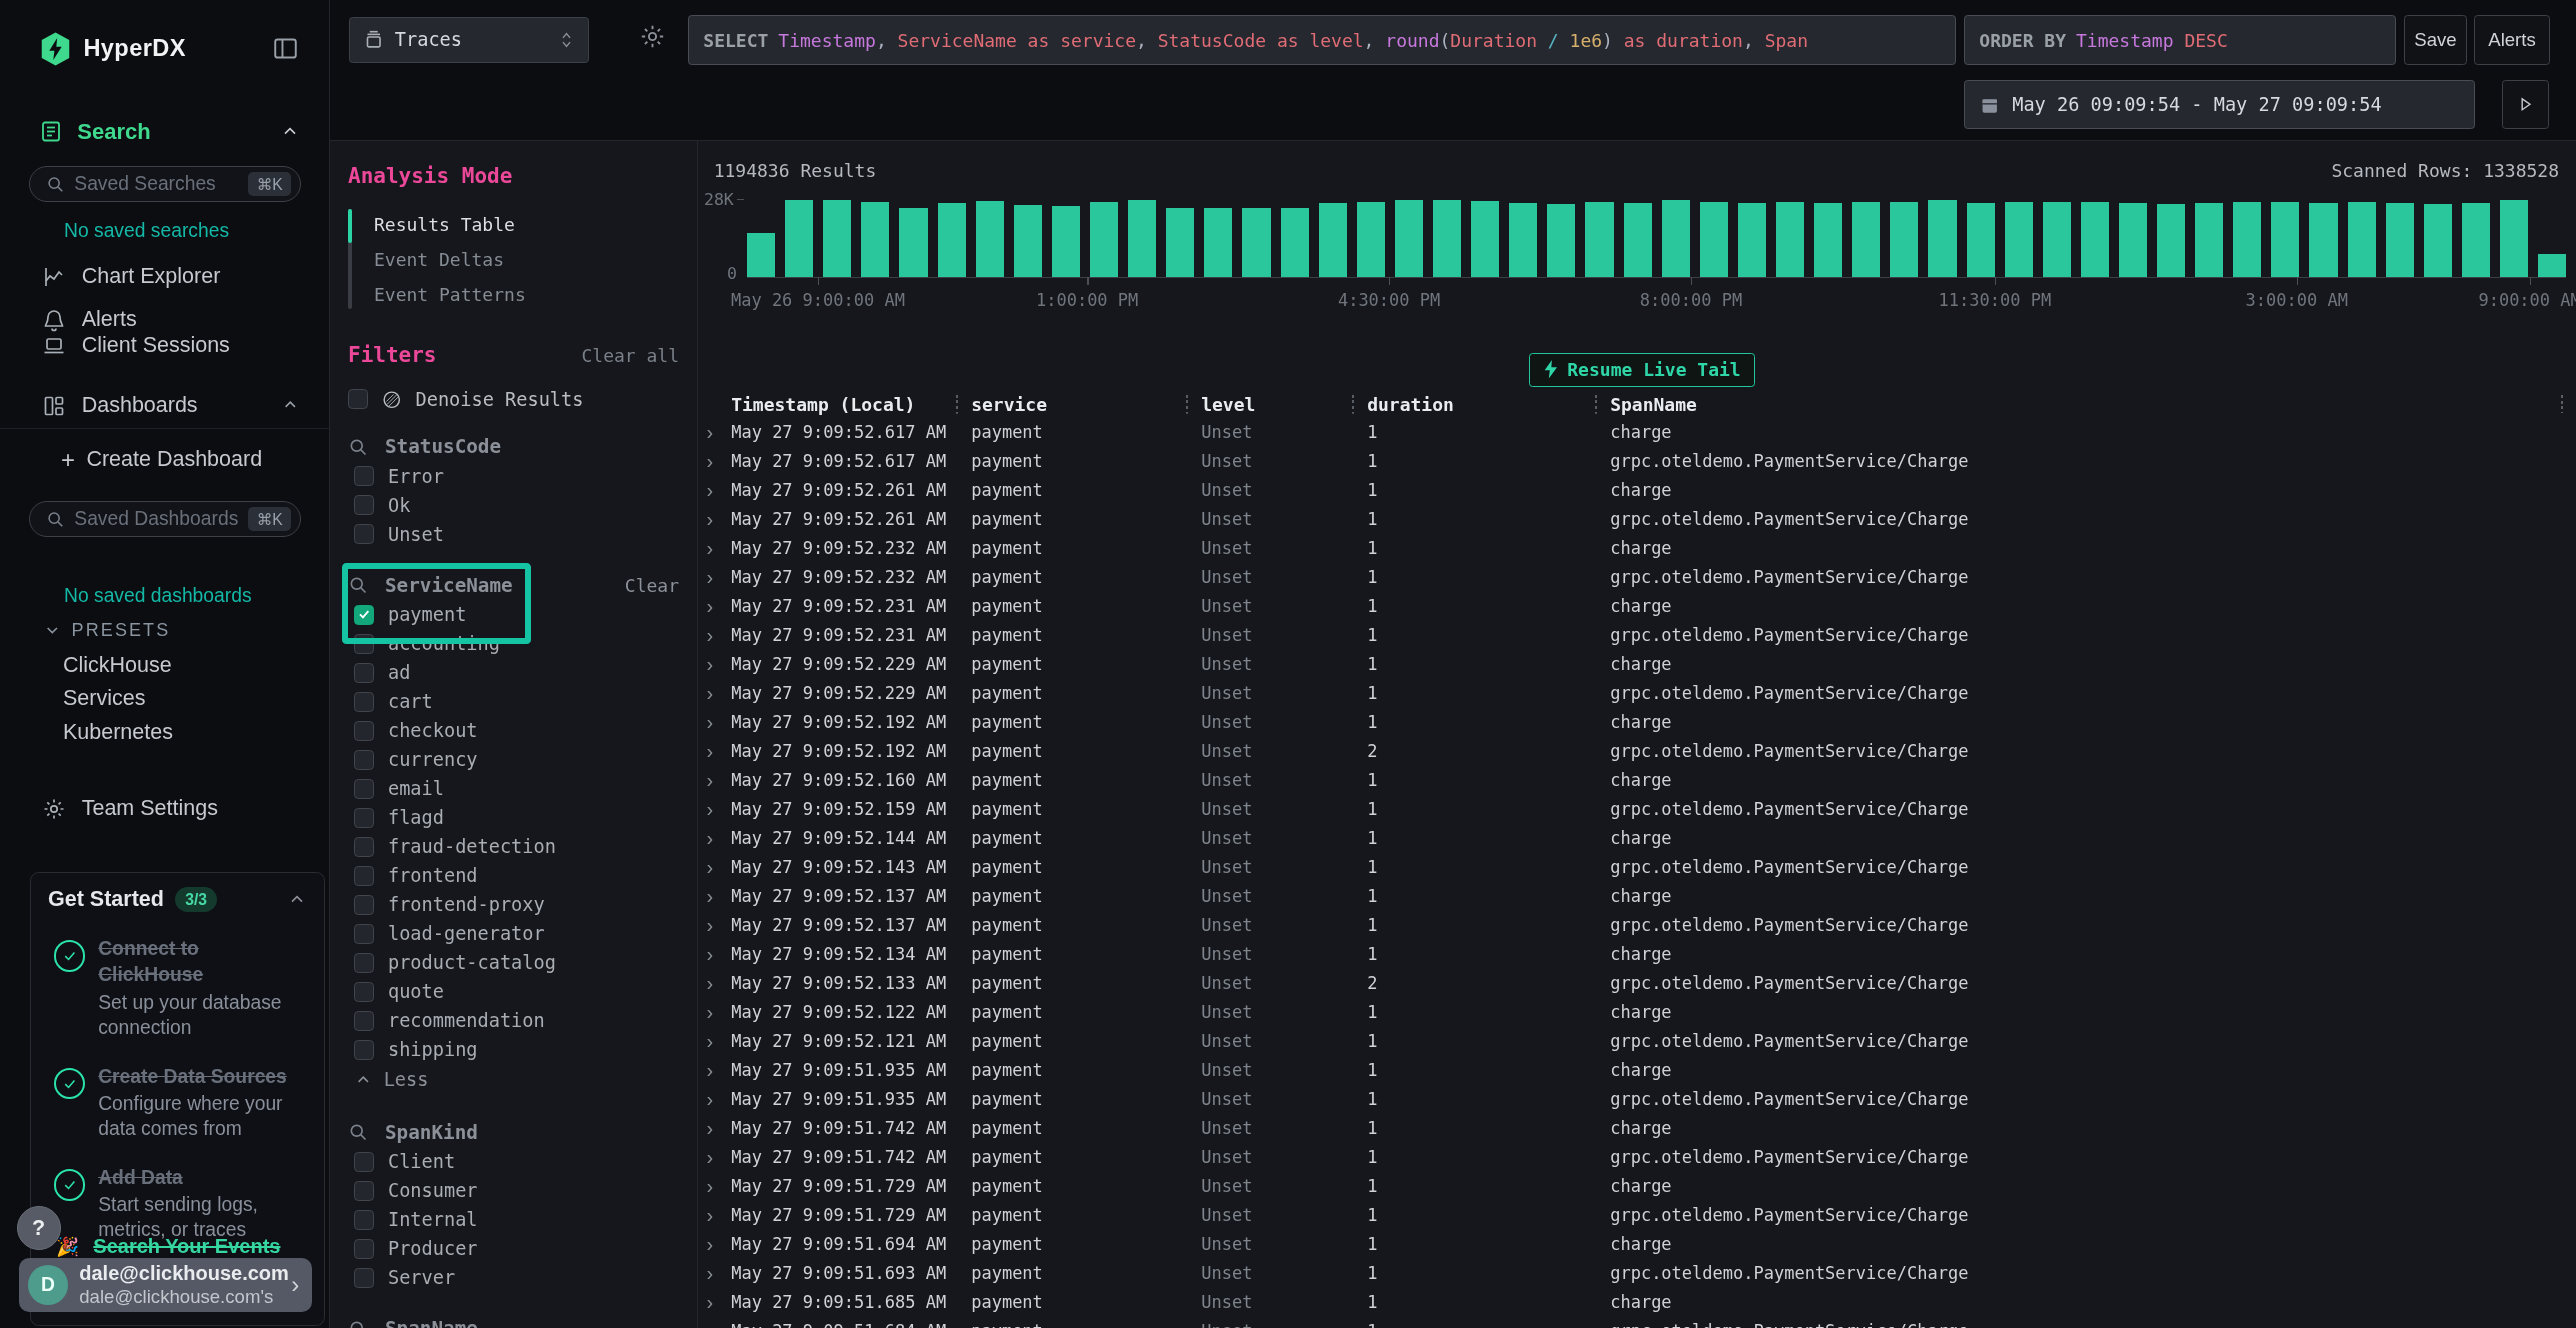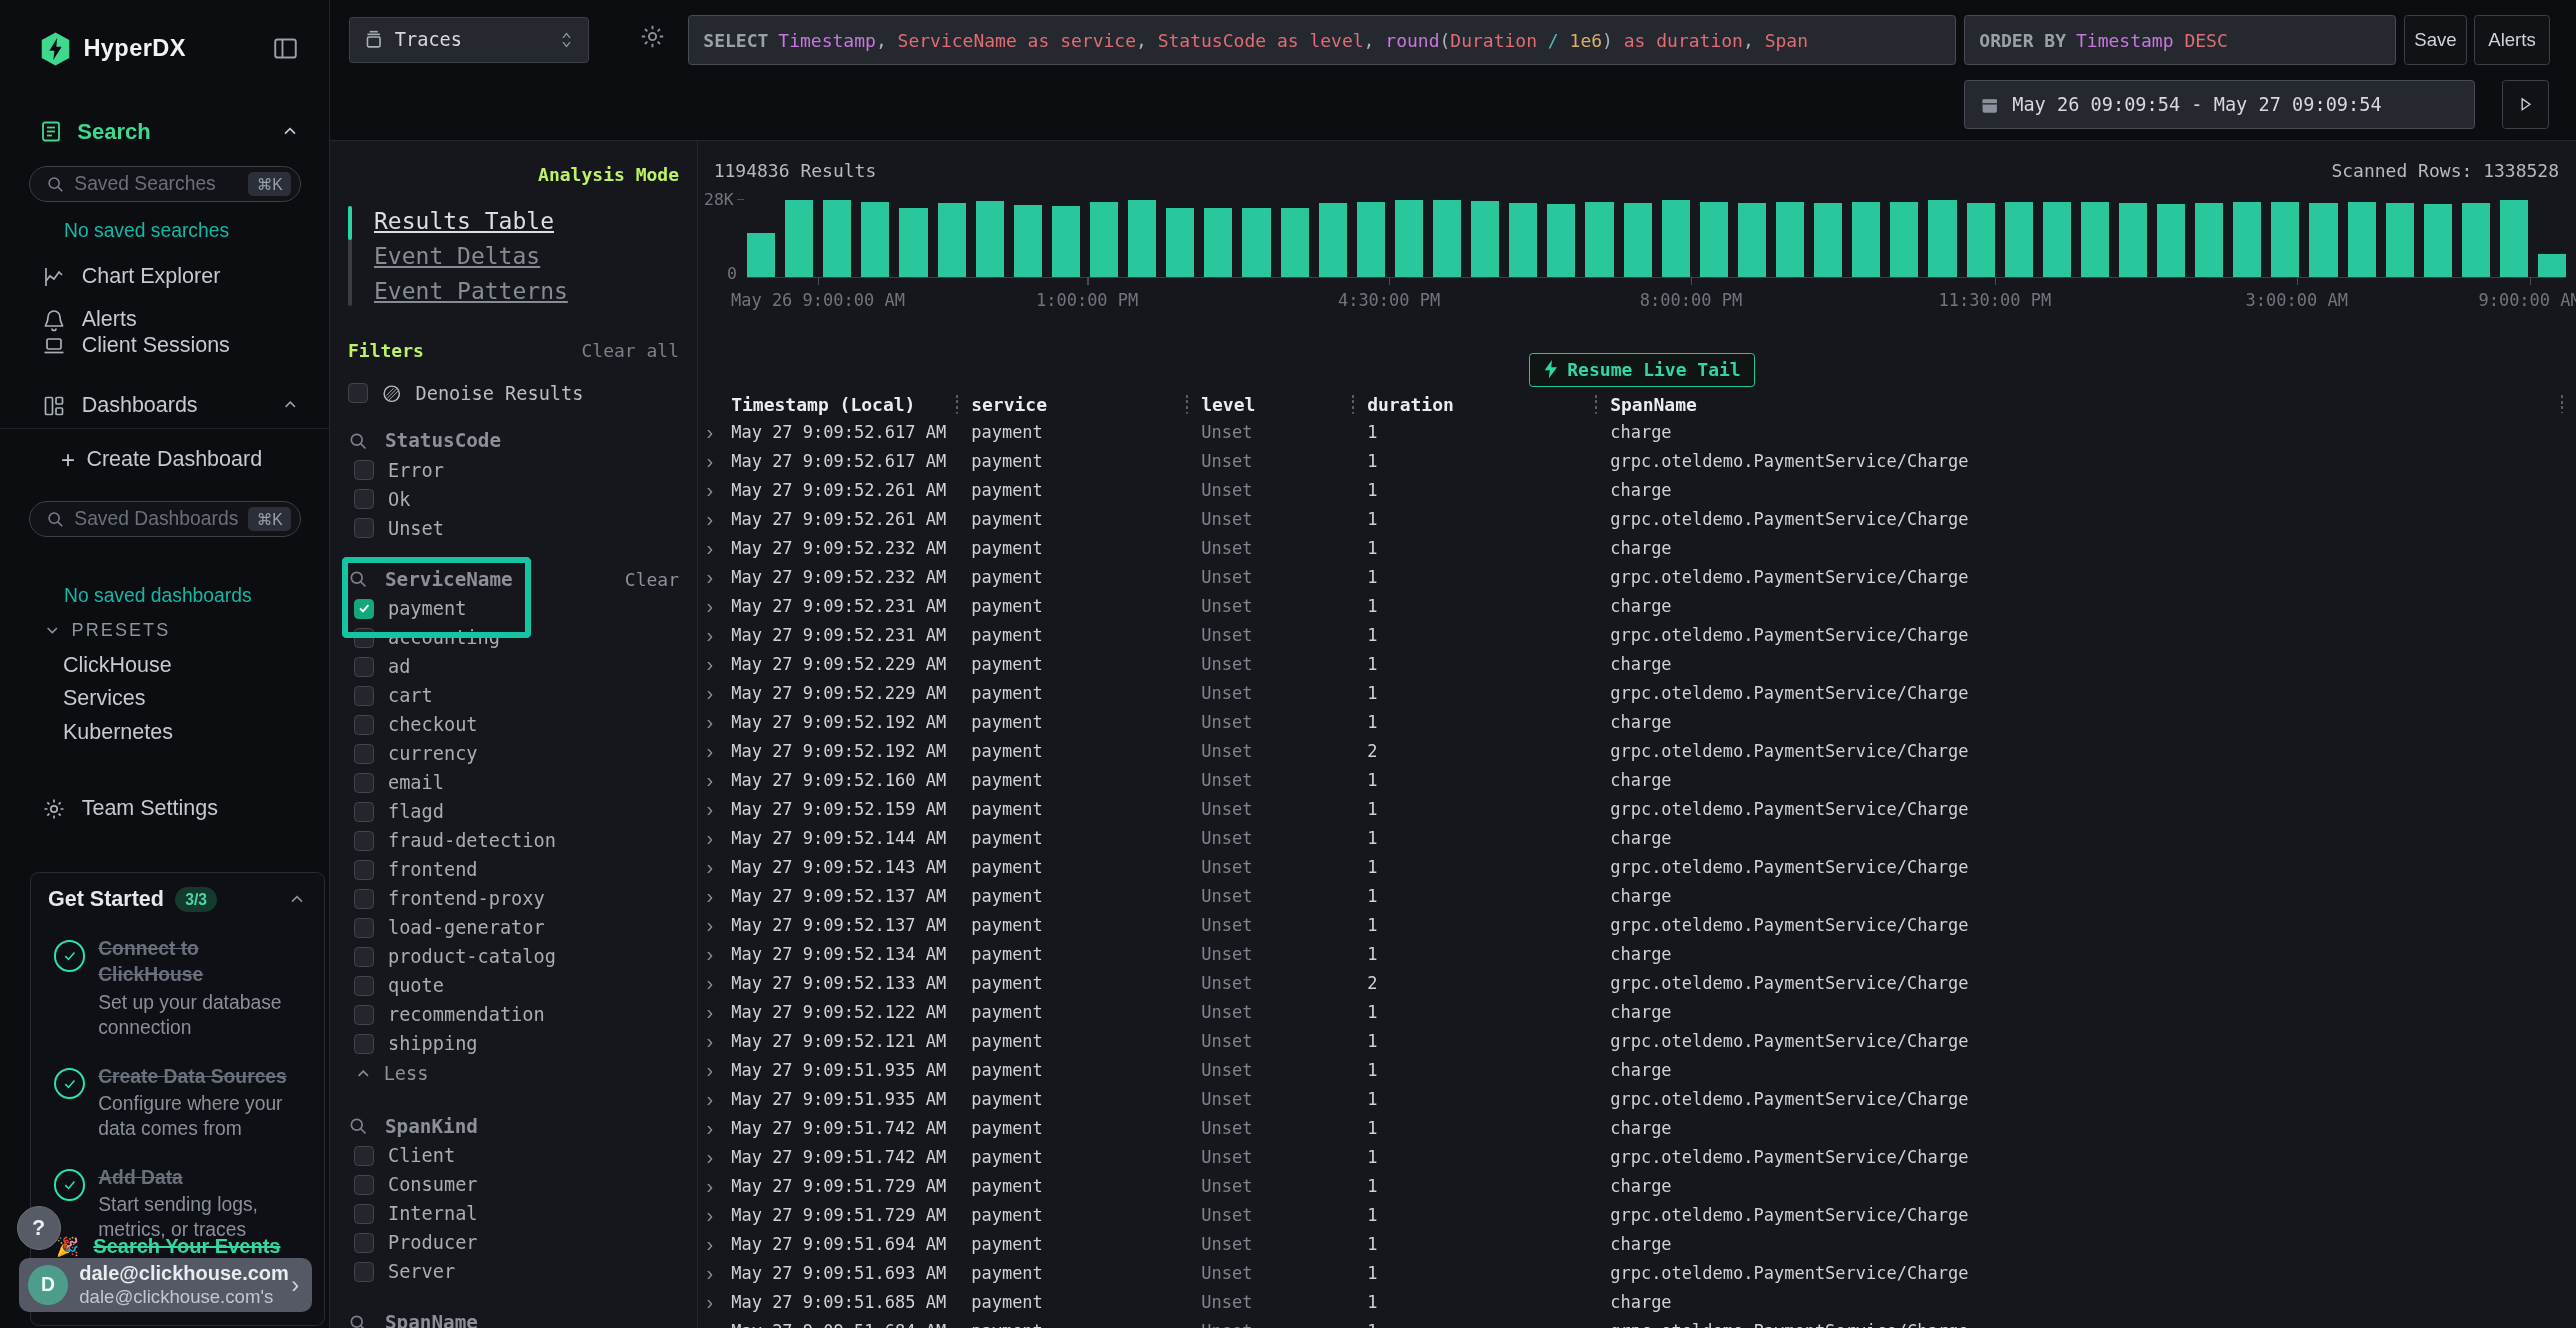--- a/index.html
+++ b/index.html
@@ -84,26 +84,26 @@
   #user-chip{position:absolute;left:19.3px;top:1258px;width:293px;height:54px;background:#545965;border-radius:10px;z-index:7;
              display:flex;align-items:center;padding:0 13px 0 8.6px;box-sizing:border-box;cursor:pointer;}
   #user-av{flex:0 0 40px;height:40px;border-radius:50%;background:#4d9c8c;color:#eafff7;font-weight:bold;font-size:19.3px;
            display:flex;align-items:center;justify-content:center;}
   #user-txt{margin-left:11.4px;min-width:0;}
   #user-email{font-size:20px;font-weight:bold;color:#e9ebee;white-space:nowrap;}
   #user-team{font-size:18.6px;color:#c3c7cd;white-space:nowrap;margin-top:1.4px;}
   #user-chev{margin-left:auto;color:#d0d3d8;font-size:24px;}
 
   
-  .sect-title{font-family:"DejaVu Sans Mono",monospace;font-size:18px;font-weight:bold;color:#bef264;text-align:right;}
+  .sect-title{font-family:"DejaVu Sans Mono",monospace;font-size:21px;font-weight:bold;color:#ec4899;}
   #am-title{margin-top:23px;}
   #modes{margin-top:18.6px;position:relative;padding-left:26px;}
   #modes .track{position:absolute;left:0;top:2.9px;bottom:2.9px;width:4.3px;background:#3a3d44;border-radius:2.1px;}
   #modes .track .active-seg{position:absolute;left:0;top:0;width:4.3px;height:34px;background:#2bd4a4;border-radius:2.1px;}
-  .mode{height:35px;display:flex;align-items:center;font-family:"DejaVu Sans Mono",monospace;font-size:23px;color:#868c94;cursor:pointer;text-decoration:underline;}
+  .mode{height:35px;display:flex;align-items:center;font-family:"DejaVu Sans Mono",monospace;font-size:18px;color:#868c94;cursor:pointer;}
   .mode.active{color:#dcdee1;}
   #filters-head{display:flex;align-items:center;margin-top:31.5px;}
   #clear-all{margin-left:auto;font-family:"DejaVu Sans Mono",monospace;font-size:18px;color:#7a8089;cursor:pointer;}
   #denoise{display:flex;align-items:center;margin-top:21.5px;gap:13px;cursor:pointer;}
   #denoise .lbl{font-family:"DejaVu Sans Mono",monospace;font-size:18.6px;color:#b9bdc3;}
   .cbx{width:20px;height:20px;border-radius:4.3px;background:#23262c;border:1.4px solid #41454d;box-sizing:border-box;flex:0 0 20px;cursor:pointer;}
   .cbx.checked{background:#12a87c;border-color:#12a87c;display:flex;align-items:center;justify-content:center;color:#fff;}
   .fgroup{margin-top:21.5px;position:relative;}
   .fg-head{display:flex;align-items:center;height:30px;color:#7c828b;}
   .fg-name{font-family:"DejaVu Sans Mono",monospace;font-size:19.3px;font-weight:bold;color:#8b9099;margin-left:17px;}

